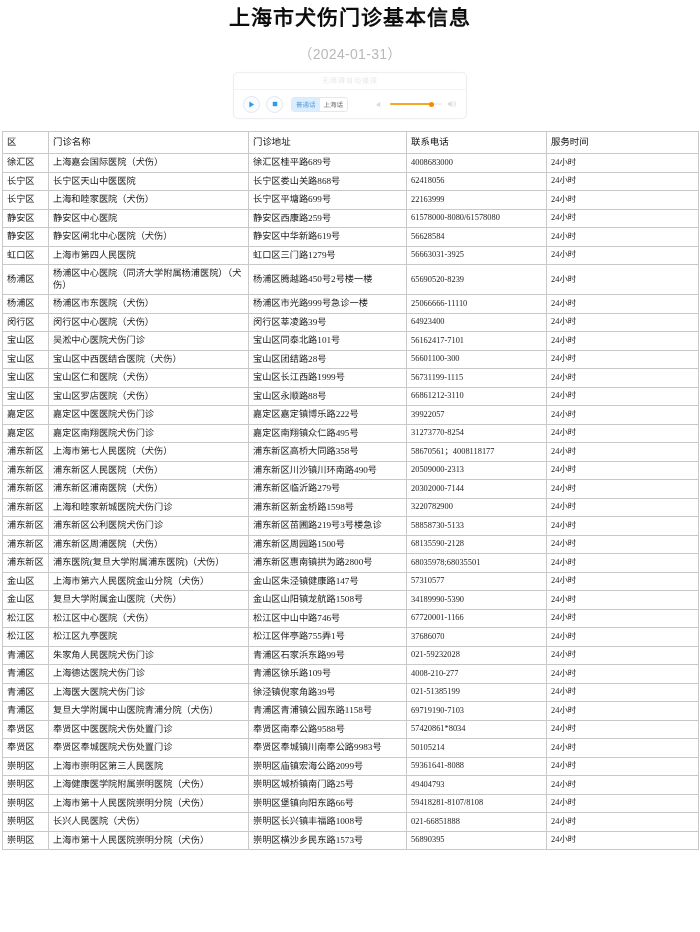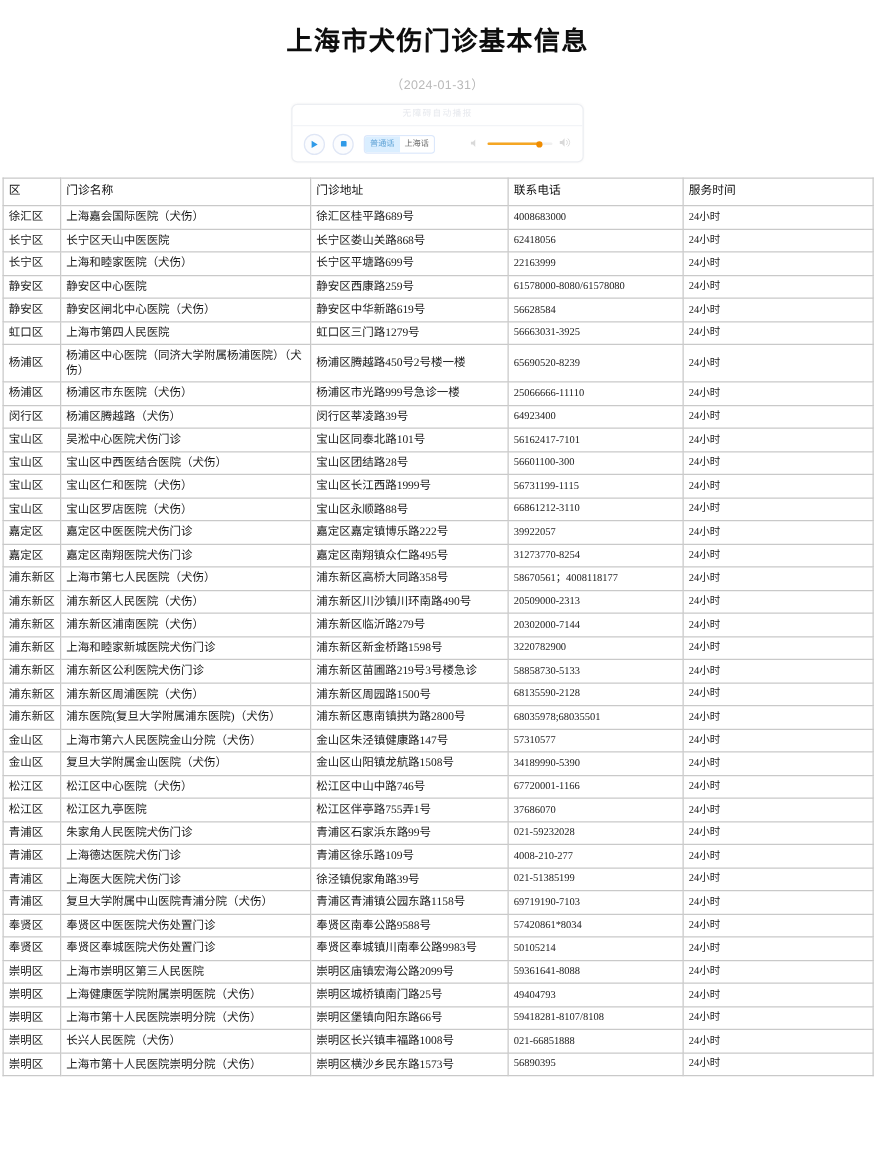--- a/index.html
+++ b/index.html
@@ -13,34 +13,34 @@
     height: 932px;
     font-family: "Liberation Serif", "DejaVu Serif", serif;
     color: #1a1a1a;
     overflow: hidden;
     position: relative;
   }
 
   
   .page-header {
     text-align: center;
-    padding-top: 20px;
+    padding-top: 4px;
   }
   .page-title {
     font-family: "Liberation Sans", "DejaVu Sans", sans-serif;
     font-size: 21px;
     font-weight: bold;
     letter-spacing: 1px;
     color: #0d0d0d;
     margin: 0;
     line-height: 1.3;
   }
   .page-date {
     font-family: "Liberation Sans", "DejaVu Sans", sans-serif;
-    font-size: 10px;
+    font-size: 14px;
     color: #b9b9b9;
     margin-top: 12px;
     letter-spacing: .3px;
     text-align: center;
   }
 
   
   .audio-player {
     width: 232px;
     margin: 9px auto 0 auto;
@@ -310,21 +310,21 @@
         </tr>
         <tr>
           <td class="col-district">杨浦区</td>
           <td class="col-name">杨浦区市东医院（犬伤）</td>
           <td class="col-address">杨浦区市光路999号急诊一楼</td>
           <td class="col-phone">25066666-11110</td>
           <td class="col-hours">24小时</td>
         </tr>
         <tr>
           <td class="col-district">闵行区</td>
-          <td class="col-name">杨浦区腾越路（犬伤）</td>
+          <td class="col-name">闵行区中心医院（犬伤）</td>
           <td class="col-address">闵行区莘凌路39号</td>
           <td class="col-phone">64923400</td>
           <td class="col-hours">24小时</td>
         </tr>
         <tr>
           <td class="col-district">宝山区</td>
           <td class="col-name">吴淞中心医院犬伤门诊</td>
           <td class="col-address">宝山区同泰北路101号</td>
           <td class="col-phone">56162417-7101</td>
           <td class="col-hours">24小时</td>

